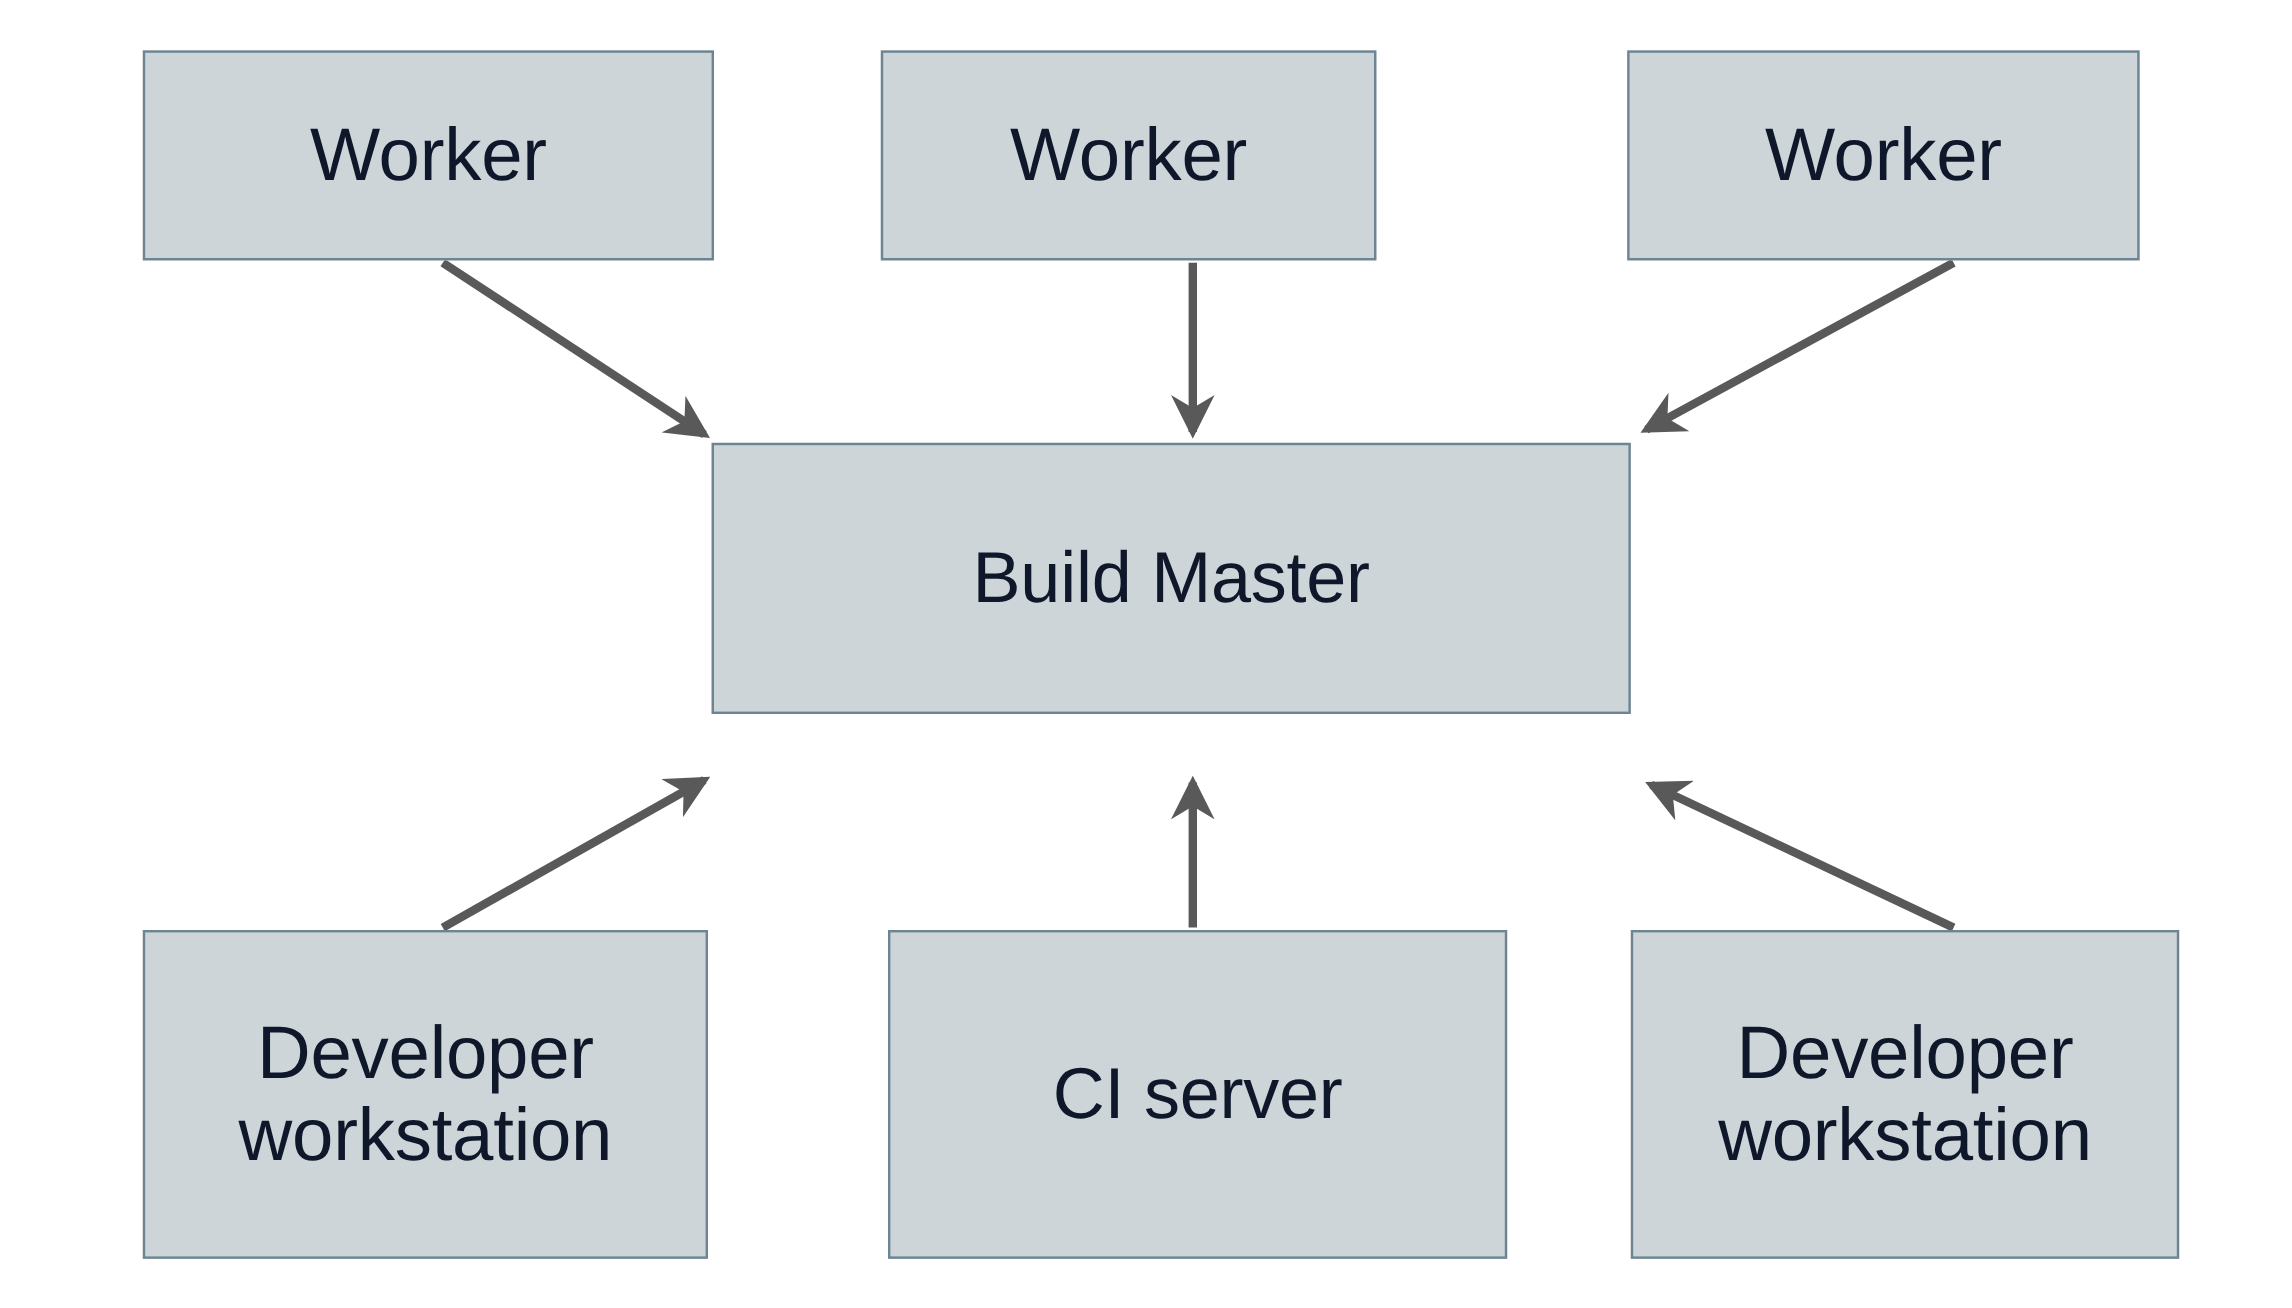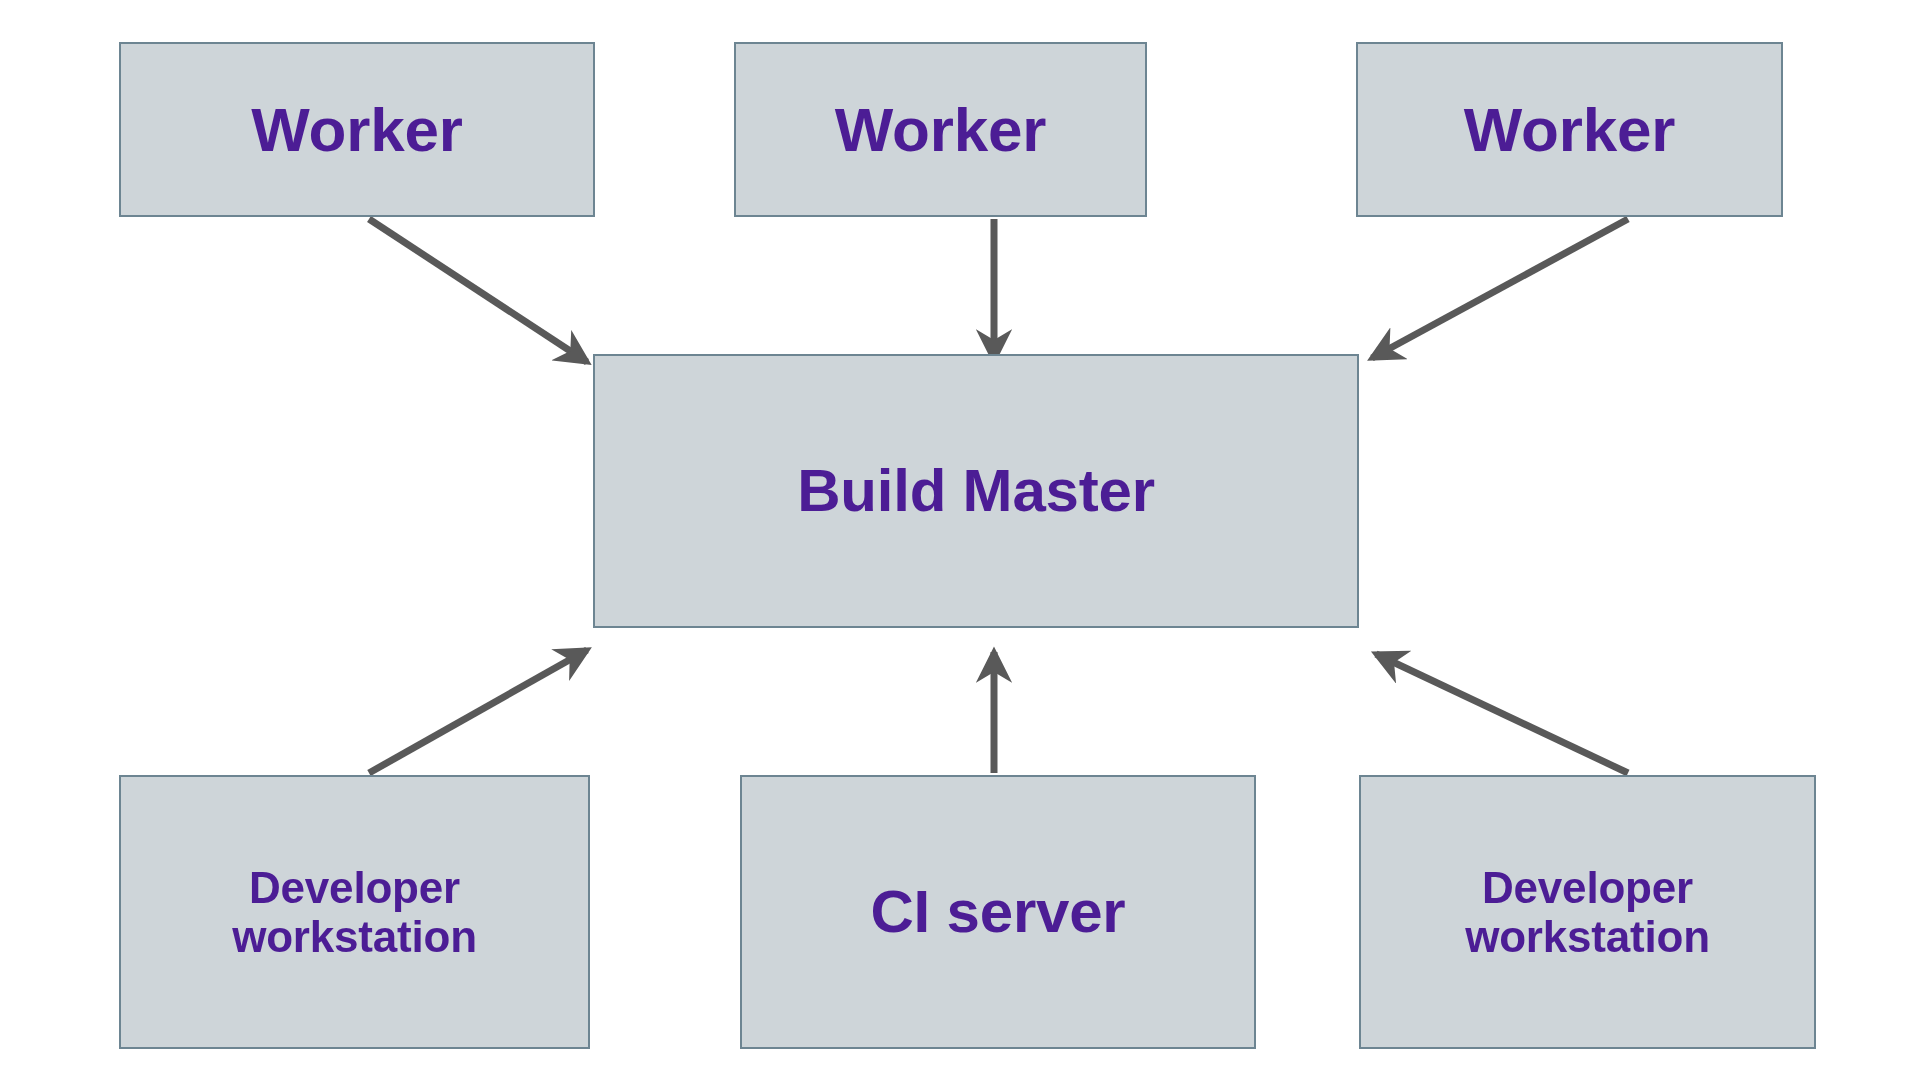--- a/index.html
+++ b/index.html
@@ -30,42 +30,42 @@
     box-sizing: border-box;
     background: #ced5d9;
     border: 2px solid #6d8592;
     display: flex;
     align-items: center;
     justify-content: center;
     text-align: center;
     z-index: 2;
   }
   .node-label {
-    color: #4c1d95;
+    color: #0f172a;
     font-family: "Liberation Sans", sans-serif;
-    font-weight: 700;
+    font-weight: 400;
     line-height: 1.12;
     white-space: pre-line;
     letter-spacing: -0.2px;
   }
   
   #node-worker-1 { left: 119px;  top: 42px;  width: 476px; height: 175px; }
   #node-worker-2 { left: 734px;  top: 42px;  width: 413px; height: 175px; }
   #node-worker-3 { left: 1356px; top: 42px;  width: 427px; height: 175px; }
-  #node-build-master { left: 593px; top: 354px; width: 766px; height: 274px; text-align: center; }
+  #node-build-master { left: 593px; top: 369px; width: 766px; height: 226px; text-align: center; }
   #node-dev-left  { left: 119px;  top: 775px; width: 471px; height: 274px; }
   #node-ci-server { left: 740px;  top: 775px; width: 516px; height: 274px; }
   #node-dev-right { left: 1359px; top: 775px; width: 457px; height: 274px; }
 
   #node-worker-1 .node-label,
   #node-worker-2 .node-label,
   #node-worker-3 .node-label { font-size: 62px; }
   #node-build-master .node-label { font-size: 60px; }
   #node-dev-left .node-label,
-  #node-dev-right .node-label { font-size: 44px; }
+  #node-dev-right .node-label { font-size: 62px; }
   #node-ci-server .node-label { font-size: 60px; }
 </style>
 </head>
 <body>
 
 <div id="canvas">
 
   <svg id="arrow-layer" viewBox="0 0 1910 1090" width="1910" height="1090" xmlns="http://www.w3.org/2000/svg">
     <defs>
       <marker id="arrowhead" markerWidth="5.2" markerHeight="5.2" refX="4.4" refY="2.6" orient="auto" markerUnits="strokeWidth">

